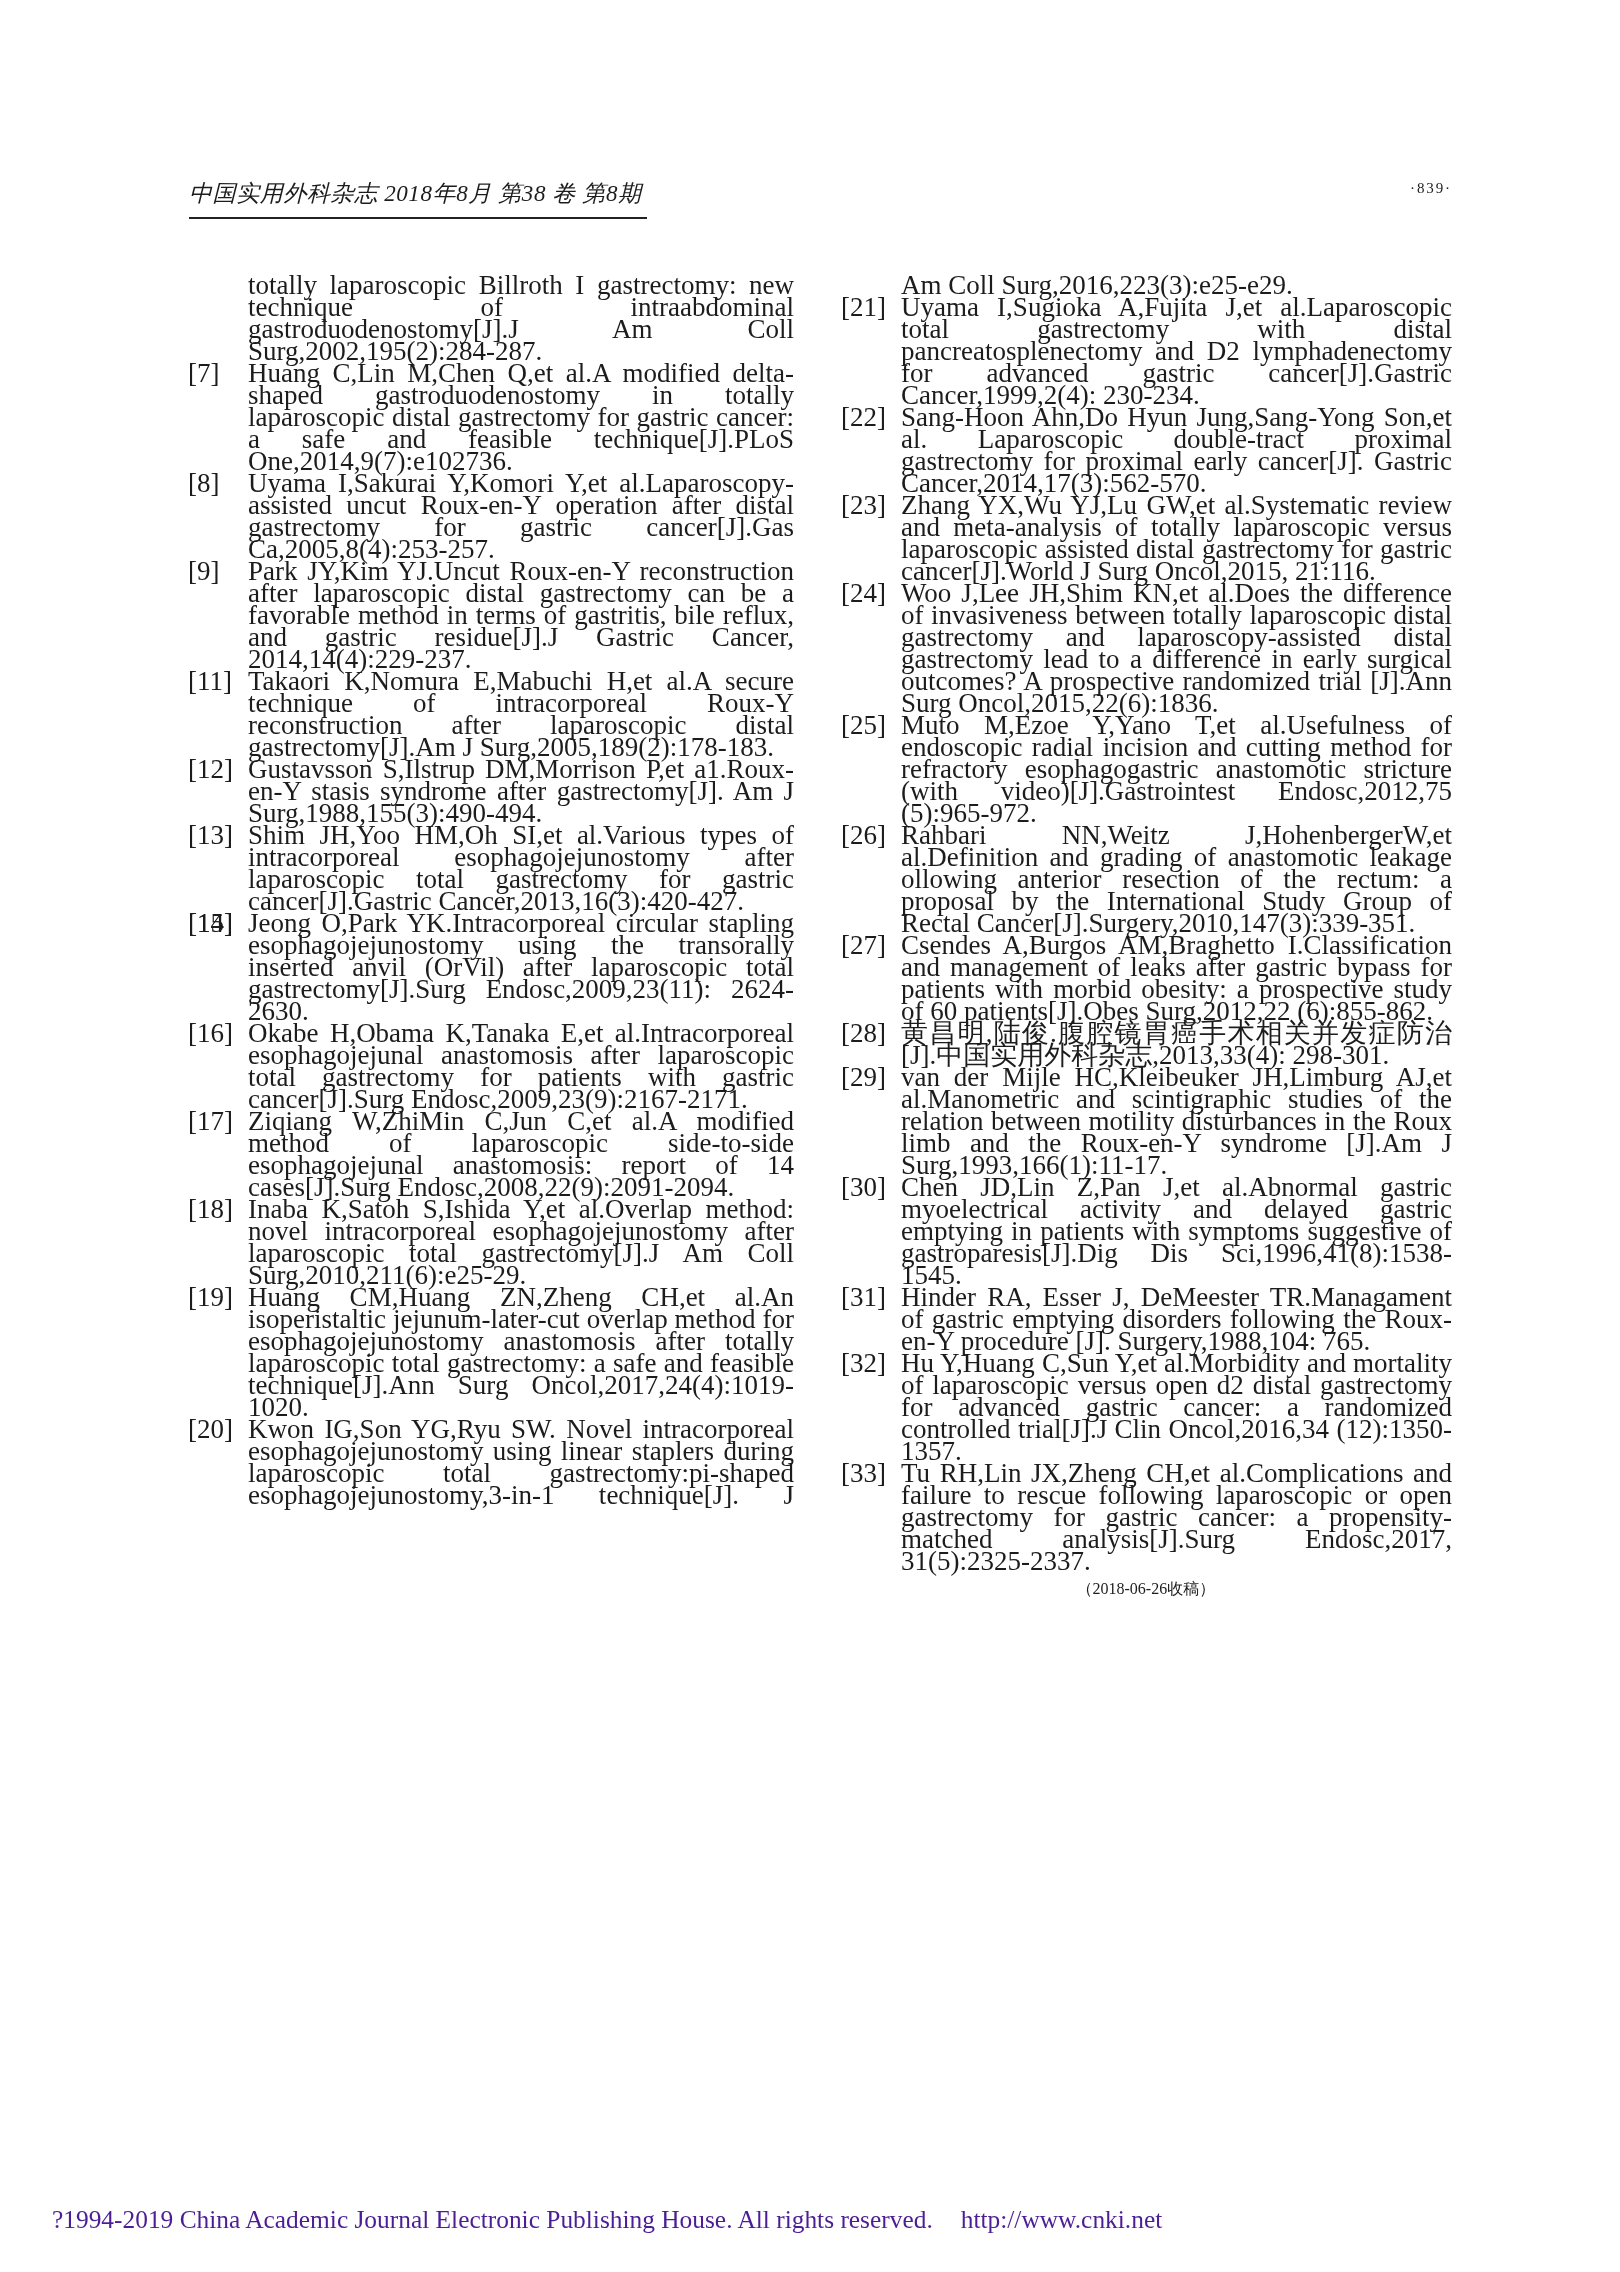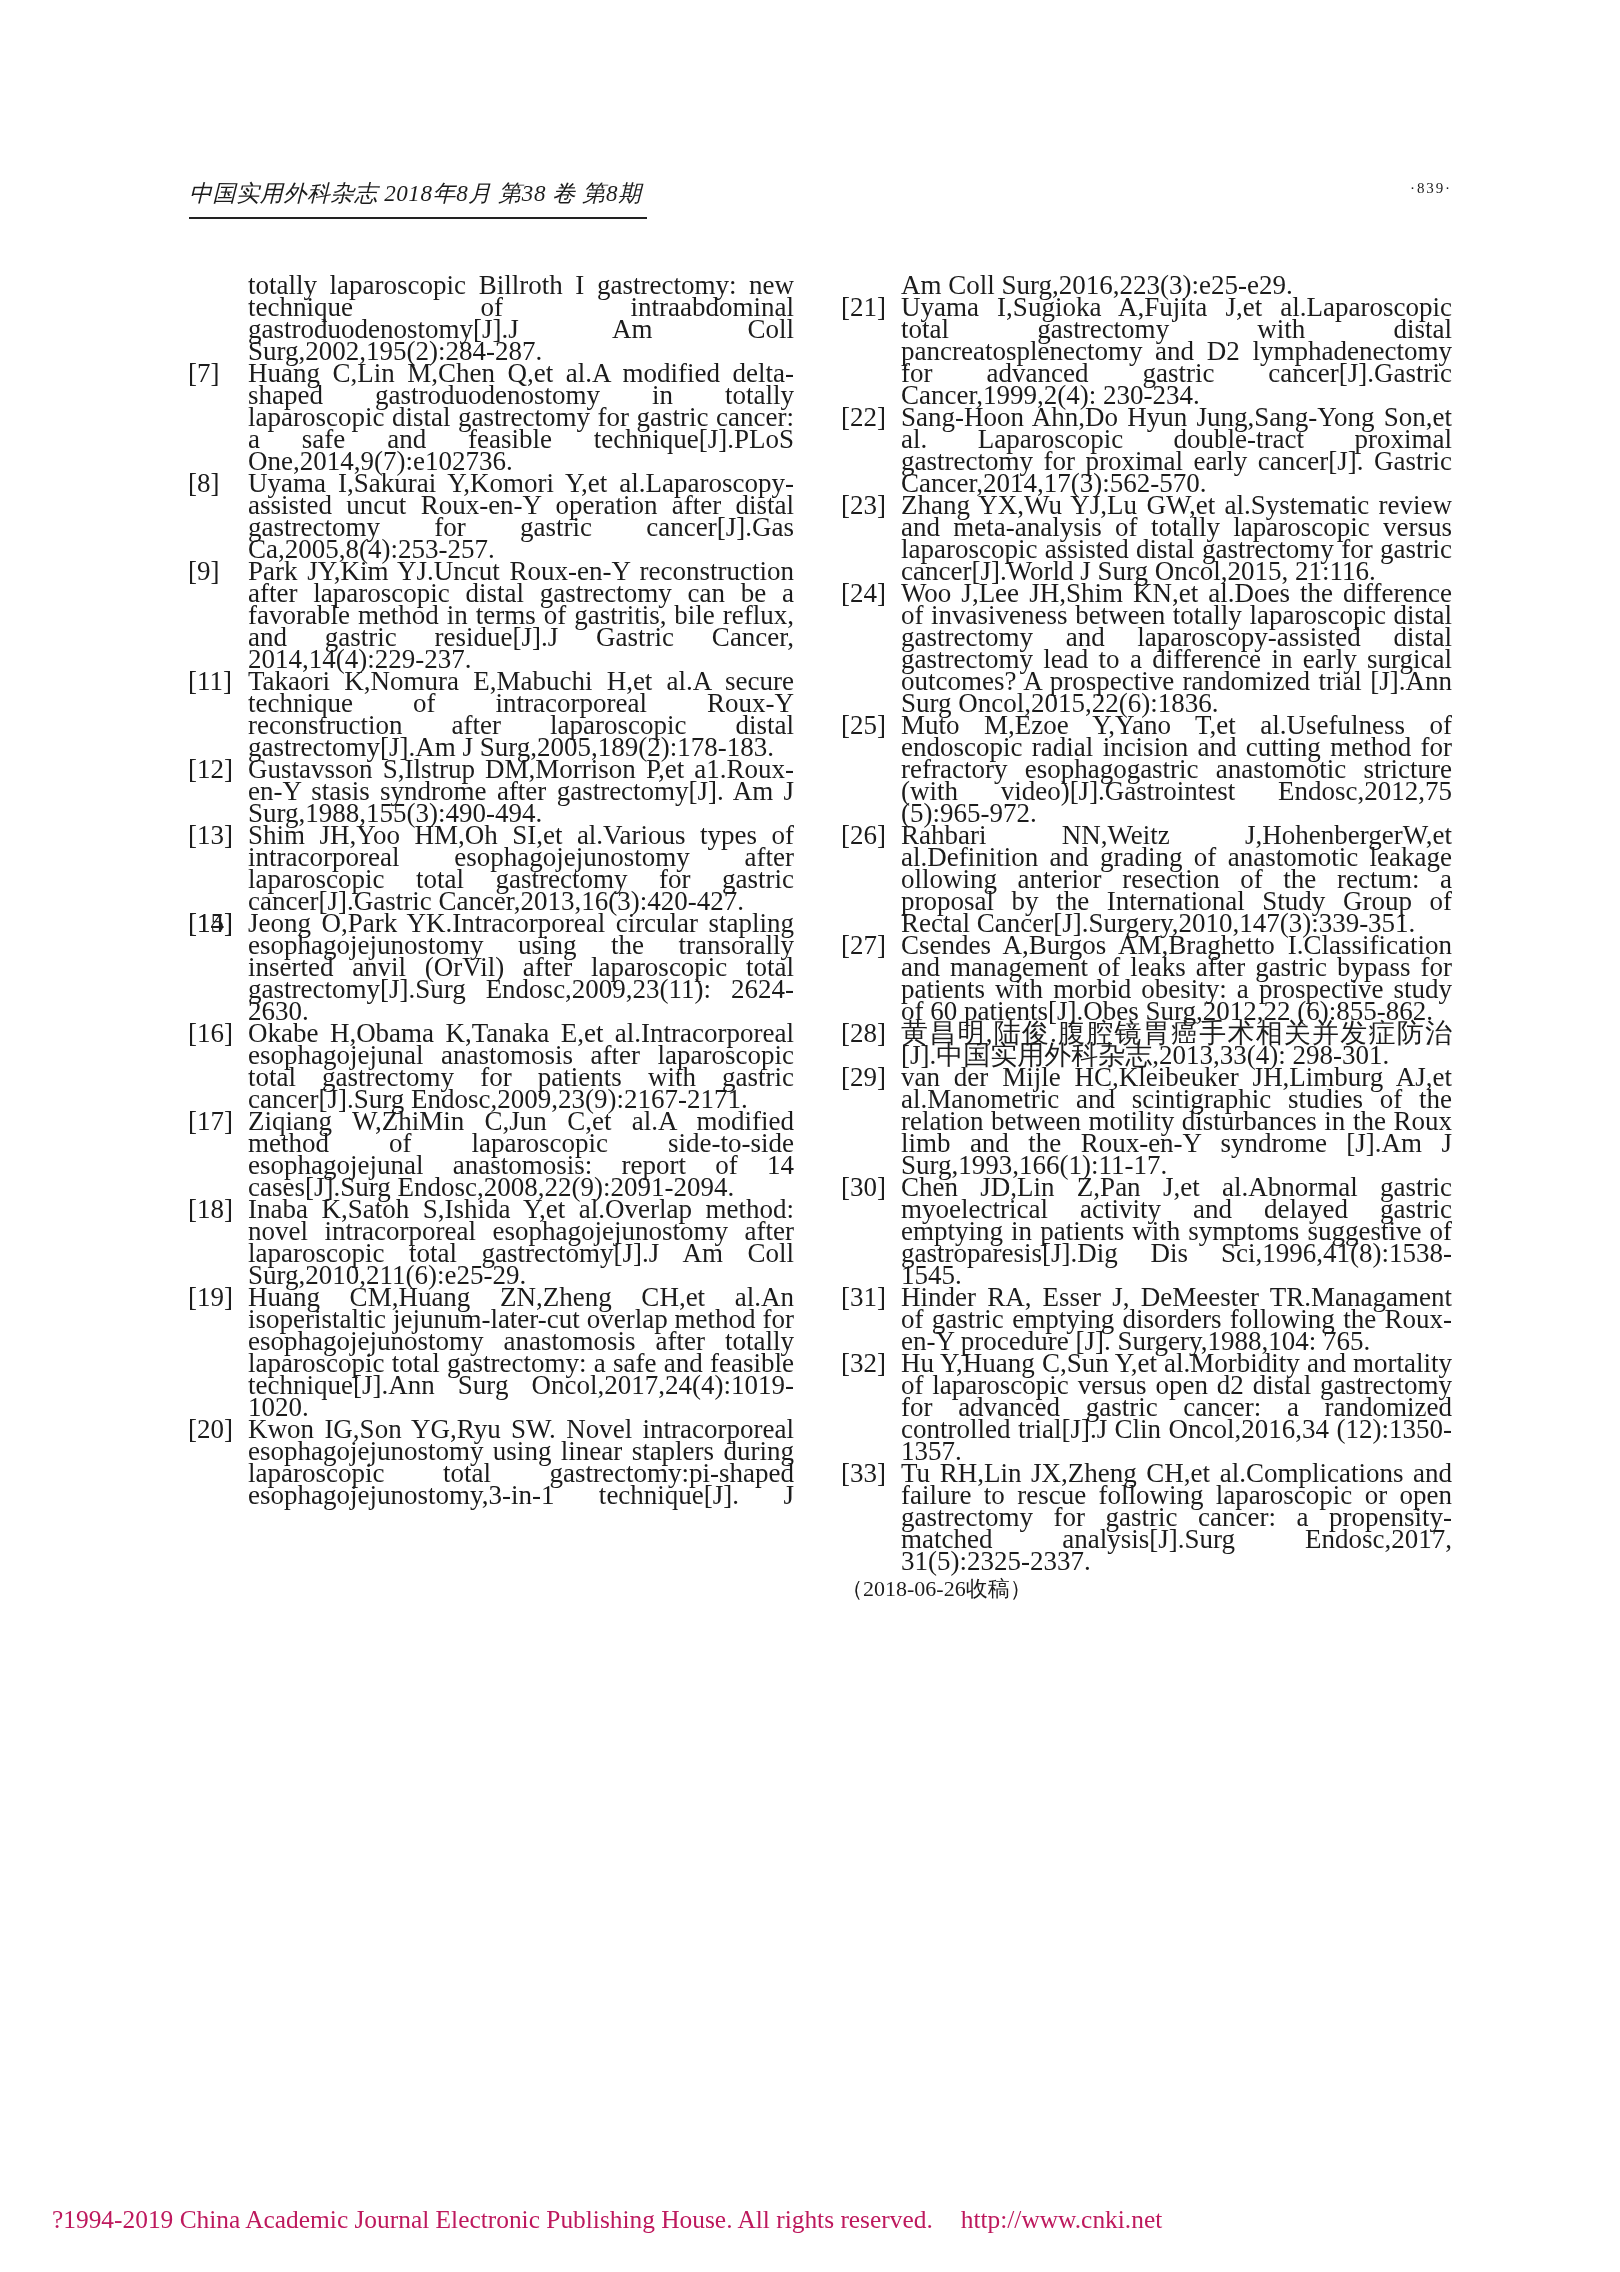--- a/index.html
+++ b/index.html
@@ -17,24 +17,24 @@
   .col{position:absolute;top:274px}
   #left-col{left:188px;width:606px}
   #right-col{left:841px;width:611px}
   .ref{
     position:relative;padding-left:60px;text-align:justify;
     font-size:27px;line-height:22px;hyphens:auto;-webkit-hyphens:auto;
   }
   .ref .num{position:absolute;left:0;top:0}
   
   #left-items .ref:last-child{text-align-last:justify}
-  .received{font-size:22px;line-height:34px;text-align:left;padding-right:1.3px}
+  .received{font-size:16px;line-height:34px;text-align:center;padding-right:1.3px}
   .page-footer{
     position:absolute;left:52px;top:2205px;width:1537px;font-size:25.4px;
-    color:#be185d;white-space:nowrap;
+    color:#4c1d95;white-space:nowrap;
   }
   .page-footer .url{margin-left:28px}
 </style>
 </head>
 <body>
 
 <div class="page-header-left">中国实用外科杂志 2018年8月 第38 卷 第8期</div>
 
 <div class="page-header-right">·839·</div>
 

